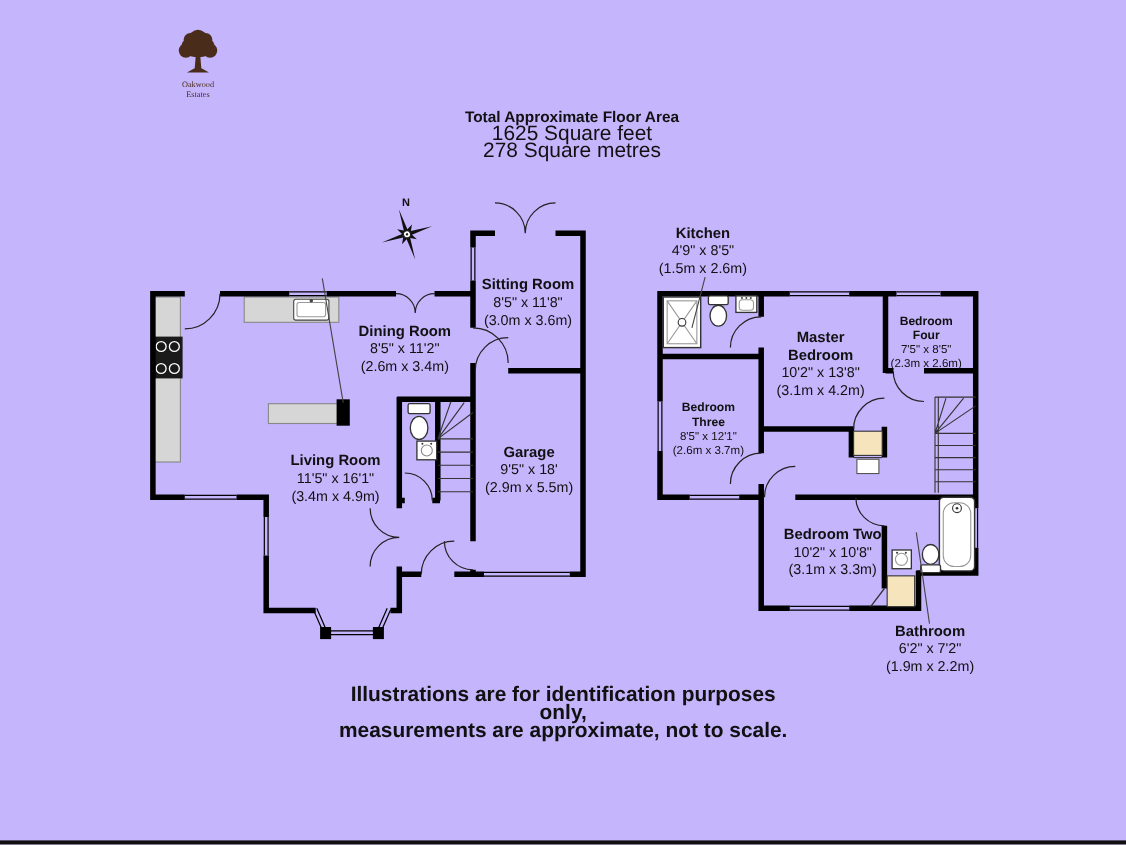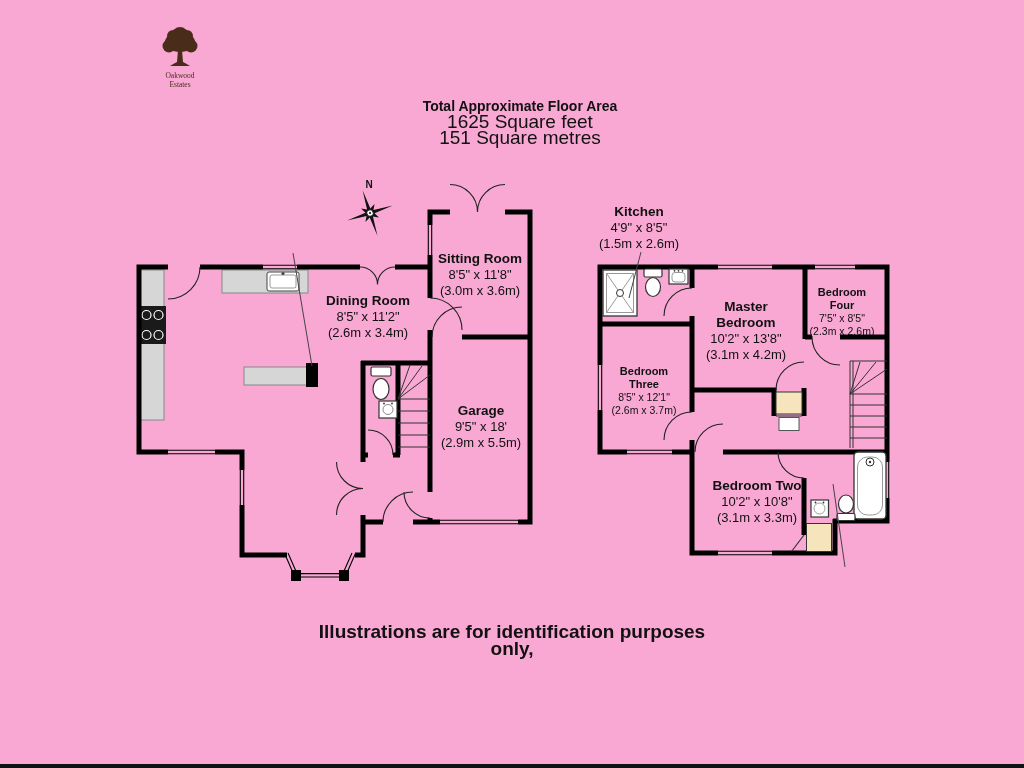--- a/index.html
+++ b/index.html
@@ -1,17 +1,17 @@
 <!DOCTYPE html>
 <html><head>
 <meta charset="utf-8">
 <style>
   html,body { margin:0; padding:0; background:#fff; }
   .canvas {
-    position:relative; width:1024px; height:768px; background:#f9a8d4;
+    position:relative; width:1024px; height:768px; background:#c4b5fd;
     font-family:"Liberation Sans", sans-serif; overflow:hidden; color:#111;
   }
   svg.plan { position:absolute; left:0; top:0; }
   .header { position:absolute; left:370px; top:98px; width:300px; text-align:center; }
   .header .t { font-weight:bold; font-size:14px; line-height:16px; }
   .header .s { font-size:19px; line-height:16px; }
   .room-label { position:absolute; text-align:center; }
   .room-label .rn { font-weight:bold; font-size:13.5px; line-height:16px; white-space:pre-line; }
   .room-label .rd { font-size:13px; line-height:15.5px; }
   .room-label.sm .rn { font-size:11px; line-height:13px; }
@@ -41,21 +41,21 @@
         <path d="M -2 0 L -3 12 Q -7 14 -10 16 L 10 16 Q 7 14 3 12 L 2 0 Z"></path>
       </g>
     </svg>
     <div class="logo-text">Oakwood</div>
     <div class="logo-text">Estates</div>
   </div>
 
   <div class="header">
     <div class="t">Total Approximate Floor Area</div>
     <div class="s">1625 Square feet</div>
-    <div class="s">151 Square metres</div>
+    <div class="s">278 Square metres</div>
   </div>
 
   <svg class="plan" width="1024" height="768" viewBox="0 0 1024 768">
 
     <g>
 
       <rect x="140" y="270" width="24" height="150" fill="#d6d6d6" stroke="#888" stroke-width="1"></rect>
       <rect x="222" y="270" width="86" height="23" fill="#d6d6d6" stroke="#888" stroke-width="1"></rect>
       <rect x="244" y="367" width="64" height="18" fill="#d6d6d6" stroke="#888" stroke-width="1"></rect>
       <rect x="306" y="363" width="12" height="24" fill="#000"></rect>
@@ -254,20 +254,25 @@
     <div class="rd">8'5" x 11'2"</div>
     <div class="rd">(2.6m x 3.4m)</div>
   </div>
 
   <div class="room-label" style="left:410px; top:251px; width:140px;">
     <div class="rn">Sitting Room</div>
     <div class="rd">8'5" x 11'8"</div>
     <div class="rd">(3.0m x 3.6m)</div>
   </div>
 
+  <div class="room-label" style="left:235px; top:411px; width:140px;">
+    <div class="rn">Living Room</div>
+    <div class="rd">11'5" x 16'1"</div>
+    <div class="rd">(3.4m x 4.9m)</div>
+  </div>
 
   <div class="room-label" style="left:421px; top:403px; width:120px;">
     <div class="rn">Garage</div>
     <div class="rd">9'5" x 18'</div>
     <div class="rd">(2.9m x 5.5m)</div>
   </div>
 
   <div class="room-label" style="left:579px; top:204px; width:120px;">
     <div class="rn">Kitchen</div>
     <div class="rd">4'9" x 8'5"</div>
@@ -294,19 +299,25 @@
     <div class="rd">8'5" x 12'1"</div>
     <div class="rd">(2.6m x 3.7m)</div>
   </div>
 
   <div class="room-label" style="left:682px; top:478px; width:150px;text-align:center;">
     <div class="rn">Bedroom Two</div>
     <div class="rd">10'2" x 10'8"</div>
     <div class="rd">(3.1m x 3.3m)</div>
   </div>
 
+  <div class="room-label" style="left:773px; top:566px; width:145px;">
+    <div class="rn">Bathroom</div>
+    <div class="rd">6'2" x 7'2"</div>
+    <div class="rd">(1.9m x 2.2m)</div>
+  </div>
 
   <div class="disclaimer">
     <div>Illustrations are for identification purposes only,</div>
+    <div>measurements are approximate, not to scale.</div>
   </div>
 
   <div class="bottom-bar"></div>
 </div>
 
 </body></html>

